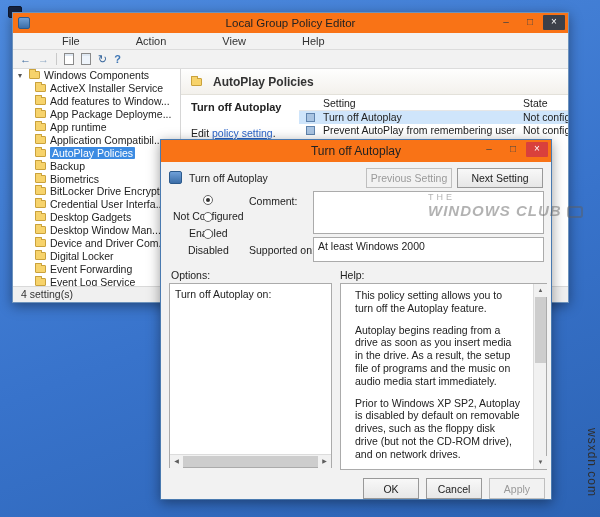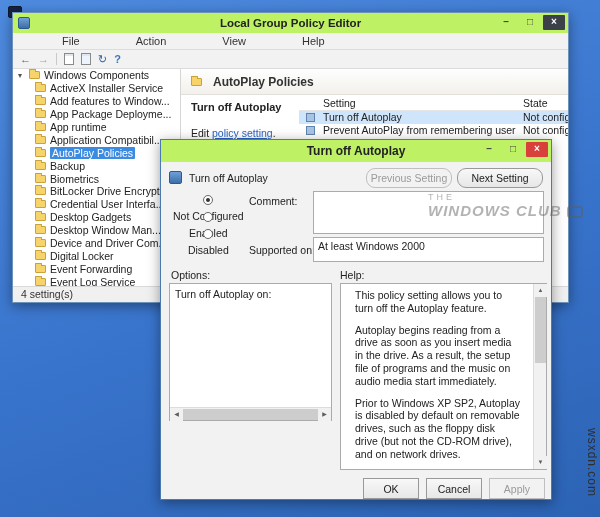--- a/index.html
+++ b/index.html
@@ -9,21 +9,21 @@
     position: relative; width: 600px; height: 517px; overflow: hidden;
     background: linear-gradient(160deg, #4e8bdf 0%, #3873cb 55%, #2c63b4 100%);
   }
   .desk-icon {
     position: absolute; left: 8px; top: 6px; width: 14px; height: 12px;
     background: #16233f; border: 1px solid #0e1830; border-radius: 2px;
   }
 
   
   .window { position: absolute; background: #f2f2f2; border: 1px solid #6d93bd; box-shadow: 0 3px 12px rgba(0,0,0,.4); }
-  .titlebar { position: relative; height: 20px; background: #bef264; font-weight: bold; }
+  .titlebar { position: relative; height: 20px; background: #f97316; }
   .titlebar .title {
     position: absolute; left: 0; right: 0; top: 0; text-align: center;
     font-size: 11.5px; line-height: 20px; color: #222; white-space: nowrap;
   }
   .app-icon { position: absolute; left: 5px; top: 4px; width: 12px; height: 12px;
     background: linear-gradient(#6fa0d8, #3c6ea8); border: 1px solid #2c5a8c; border-radius: 2px; }
   .caption-btns { position: absolute; right: 3px; top: 2px; display: flex; gap: 2px; z-index: 2; }
   .cb { display: inline-block; width: 22px; height: 15px; line-height: 14px; text-align: center;
     font-size: 10px; color: #444; cursor: default; }
   .cb.dark { background: #3c4049; color: #fff; border-radius: 1px; }
@@ -84,39 +84,39 @@
   .titlebar.dlg .title { line-height: 22px; font-size: 12px; }
   .dlg-body { position: absolute; top: 22px; left: 0; right: 0; bottom: 0; font-size: 10.5px; color: #222; }
 
   .policy-row { position: absolute; top: 6px; left: 8px; right: 8px; height: 22px; }
   .policy-icon { position: absolute; left: 0; top: 3px; width: 13px; height: 13px;
     background: linear-gradient(#6fa0d8, #3c6ea8); border: 1px solid #2c5a8c; border-radius: 2px; }
   .policy-name { position: absolute; left: 20px; top: 4px; }
   .setting-nav { position: absolute; right: 0; top: 0; display: flex; gap: 5px; }
   .btn { font-family: "Liberation Sans", "DejaVu Sans", sans-serif; font-size: 10.5px; color: #222;
     height: 20px; background: linear-gradient(#f8f8f8, #e7e7e7); border: 1px solid #999; cursor: default; }
-  .setting-nav .btn { width: 86px; border-radius: 9px; }
+  .setting-nav .btn { width: 86px; }
   .btn.disabled { color: #9a9a9a; border-color: #bfbfbf; background: #f2f2f2; }
 
   .radio-group { position: absolute; left: 12px; top: 33px; }
   .radio-row { display: flex; align-items: center; gap: 5px; height: 17px; flex-direction: column; }
   .radio { width: 10px; height: 10px; border: 1px solid #666; border-radius: 50%; background: #fff; position: relative; flex: 0 0 auto; }
   .radio.checked::after { content: ""; position: absolute; inset: 2px; background: #333; border-radius: 50%; }
 
   .comment-label { position: absolute; left: 88px; top: 33px; }
   .comment-box { position: absolute; left: 152px; top: 29px; width: 231px; height: 43px;
     background: #fff; border: 1px solid #ababab; }
   .supported-label { position: absolute; left: 88px; top: 82px; }
   .supported-box { position: absolute; left: 152px; top: 75px; width: 231px; height: 25px;
     background: #fff; border: 1px solid #ababab; padding: 2px 4px; }
 
   .options-label { position: absolute; left: 10px; top: 107px; }
   .help-label { position: absolute; left: 179px; top: 107px; }
 
-  .options-box { position: absolute; left: 8px; top: 121px; width: 163px; height: 138px;
+  .options-box { position: absolute; left: 8px; top: 121px; width: 163px; height: 185px;
     background: #fff; border: 1px solid #ababab; }
   .options-text { padding: 4px 5px; }
   .hscroll { position: absolute; left: 0; right: 0; bottom: 0; height: 13px; background: #f1f1f1; border-top: 1px solid #dcdcdc; }
   .sarrow { position: absolute; width: 13px; height: 13px; font-size: 6px; line-height: 13px;
     text-align: center; color: #5e5e5e; background: #f1f1f1; }
   .hscroll .sarrow.left { left: 0; top: 0; }
   .hscroll .sarrow.right { right: 0; top: 0; }
   .hthumb { position: absolute; left: 13px; right: 13px; top: 1px; height: 11px; background: #cdcdcd; }
 
   .help-box { position: absolute; left: 179px; top: 121px; width: 207px; height: 187px;

